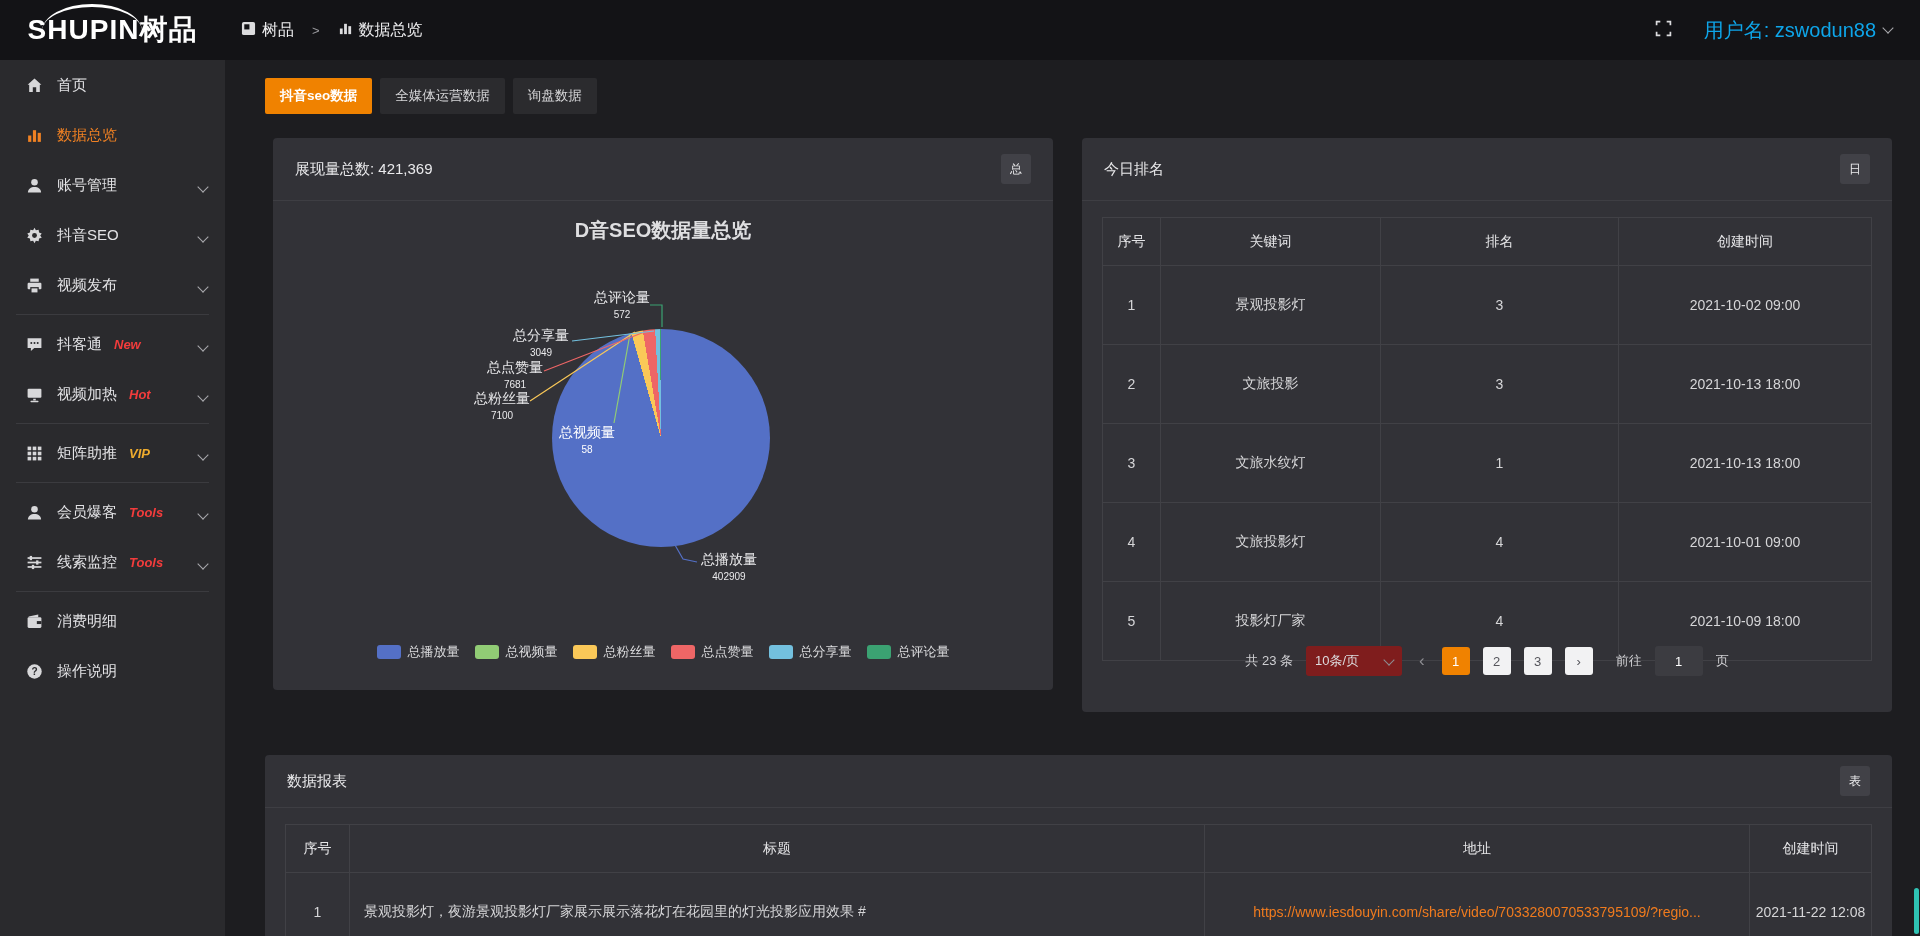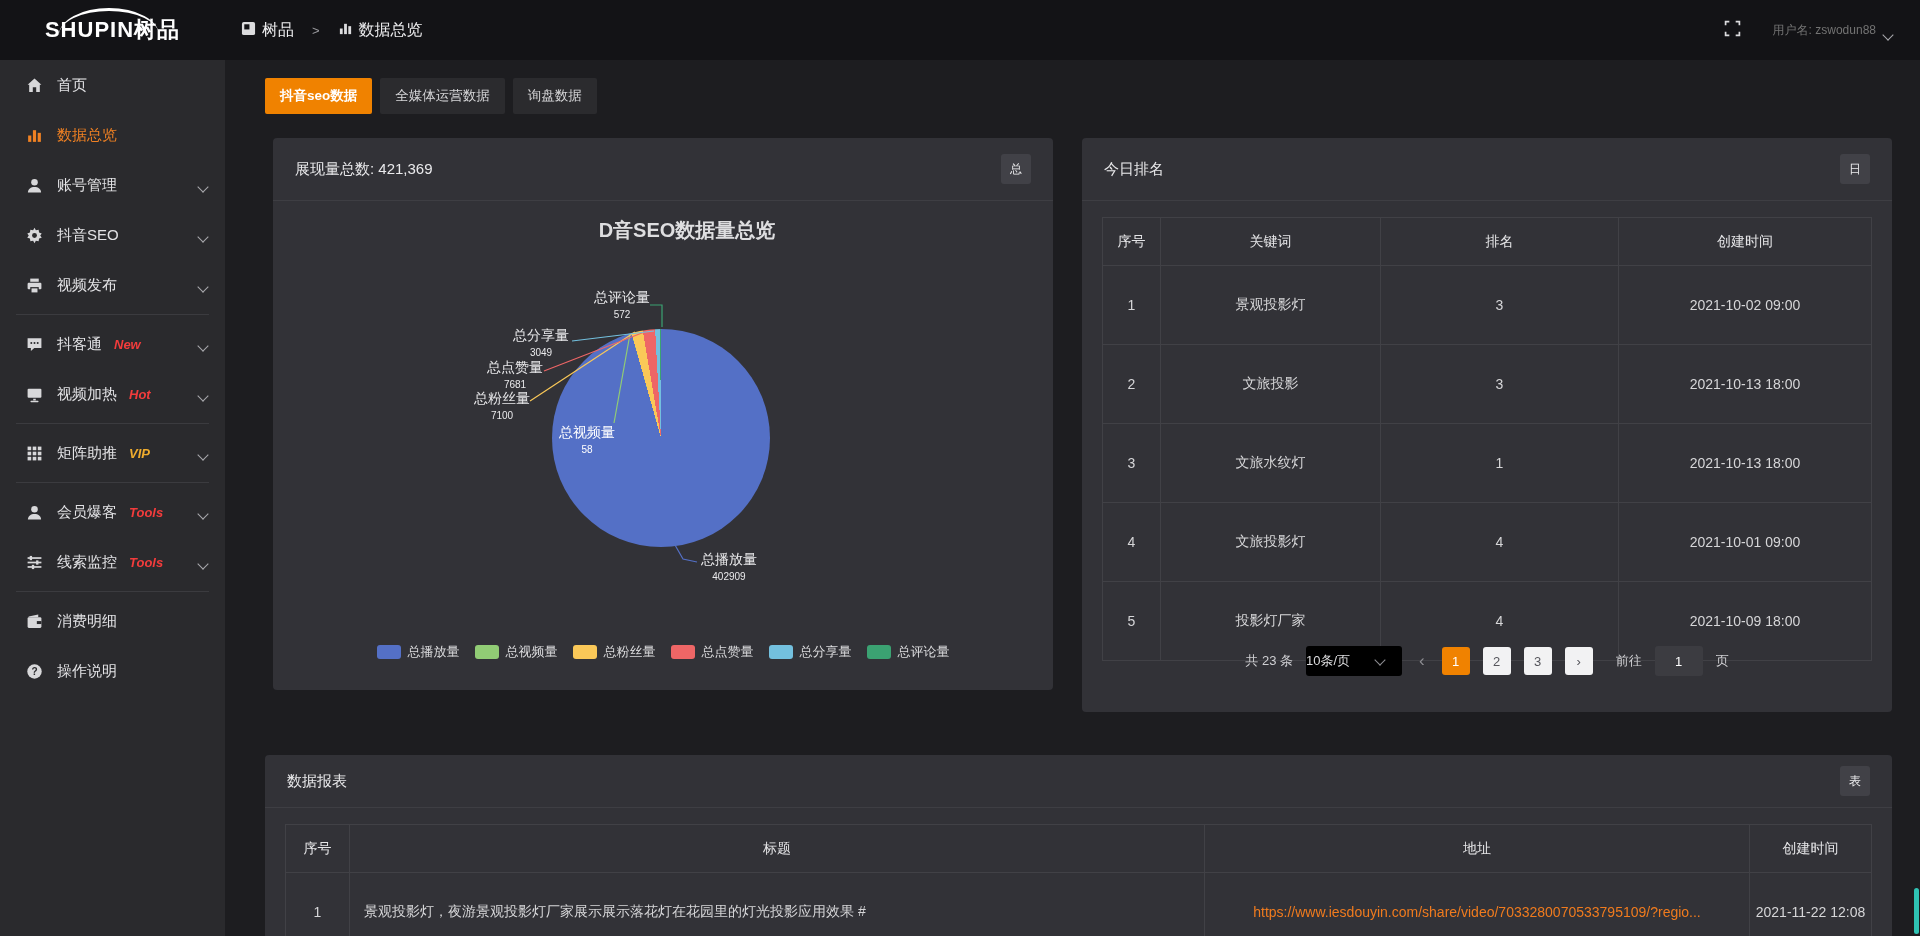--- a/index.html
+++ b/index.html
@@ -4,28 +4,28 @@
 <style>
   html,body{margin:0;padding:0;}
   body{
     width:1920px;height:936px;overflow:hidden;position:relative;
     background:#1d1d20;color:#e5e5e7;
     font-family:"Liberation Sans","DejaVu Sans",sans-serif;
   }
   
   .topbar{position:absolute;left:0;top:0;width:1920px;height:60px;background:#131316;display:flex;align-items:center;z-index:10;}
   .logo-area{width:225px;display:flex;justify-content:center;align-items:center;}
-  .logo{position:relative;font-size:22px;font-weight:bold;color:#fff;letter-spacing:1px;white-space:nowrap;}
+  .logo{position:relative;font-size:28px;font-weight:bold;color:#fff;letter-spacing:1px;white-space:nowrap;}
   .logo::before{content:"";position:absolute;left:14px;top:-7px;width:100px;height:24px;
     border-top:3px solid #fff;border-radius:50% 50% 0 0 / 100% 100% 0 0;}
   .breadcrumb{display:flex;align-items:center;gap:18px;margin-left:16px;font-size:16px;color:#ededef;}
   .crumb{display:flex;align-items:center;gap:6px;}
   .crumb-sep{color:#9a9a9e;font-size:13px;}
   .topbar-right{margin-left:auto;margin-right:28px;display:flex;align-items:center;gap:32px;}
-  .user-box{display:flex;align-items:flex-end;gap:8px;font-size:12px;color:#737373;cursor:pointer;}
+  .user-box{display:flex;align-items:center;gap:8px;font-size:20px;color:#0ea5e9;cursor:pointer;}
   .chev{width:7px;height:7px;border-right:1.5px solid #a9a9ae;border-bottom:1.5px solid #a9a9ae;transform:rotate(45deg);display:inline-block;}
   
   .sidebar{position:absolute;left:0;top:60px;width:225px;bottom:0;background:#2a2a2d;}
   .side-item{height:50px;display:flex;align-items:center;padding:0 18px 0 26px;cursor:pointer;color:#e2e2e5;font-size:15px;}
   .side-item .icn{width:17px;height:17px;display:flex;align-items:center;justify-content:center;color:#d8d8da;}
   .side-item .lbl{margin-left:14px;}
   .side-item .badge{margin-left:12px;font-style:italic;font-weight:bold;font-size:13px;}
   .side-item .sp{margin-left:auto;}
   .side-item.active{color:#f08123;}
   .side-item.active .icn{color:#f08123;}
@@ -35,38 +35,38 @@
   .tabs{position:absolute;left:40px;top:18px;display:flex;gap:8px;}
   .tab{height:36px;padding:0 15px;display:flex;align-items:center;background:#2b2b2e;color:#d6d6d8;font-size:13.5px;border-radius:2px;cursor:pointer;}
   .tab.active{background:#f08200;color:#fff;font-weight:bold;}
   .panel{position:absolute;background:#323237;border-radius:4px;overflow:hidden;}
   .panel-head{height:62px;display:flex;align-items:center;justify-content:space-between;padding:0 22px;border-bottom:1px solid #3e3e43;}
   .panel-title{font-size:15px;color:#eaeaec;}
   .corner-btn{min-width:30px;height:30px;background:#414147;border-radius:3px;color:#ececee;font-size:12px;display:flex;align-items:center;justify-content:center;cursor:pointer;}
   
   .panel-overview{left:48px;top:78px;width:780px;height:552px;}
   .chart-body{position:relative;width:780px;height:489px;}
-  .chart-title{position:absolute;top:16px;left:0;width:100%;text-align:center;font-size:20px;font-weight:bold;color:#dedee0;padding-left:24px;}
+  .chart-title{position:absolute;top:16px;left:0;width:100%;text-align:center;font-size:20px;font-weight:bold;color:#dedee0;}
   .pie{position:absolute;left:279px;top:128px;width:218px;height:218px;border-radius:50%;}
   .leaders{position:absolute;left:0;top:0;pointer-events:none;}
   .pie-label{position:absolute;width:120px;text-align:center;font-size:14px;line-height:17px;color:#e9e9eb;}
   .pie-label .val{font-size:10px;}
   .pie-label.inside{color:#ffffff;}
   .legend{position:absolute;left:0;top:442px;width:100%;display:flex;justify-content:center;align-items:center;gap:15px;}
   .legend-item{display:flex;align-items:center;gap:7px;font-size:13px;color:#dcdcde;cursor:pointer;}
   .legend-swatch{width:24px;height:14px;border-radius:3px;}
   
   .panel-ranking{left:857px;top:78px;width:810px;height:574px;}
   table.grid{border-collapse:collapse;margin:16px 20px 0 20px;table-layout:fixed;}
   table.grid th,table.grid td{border:1px solid #414146;text-align:center;font-weight:normal;color:#d6d6d8;font-size:14px;}
   table.grid th{height:45px;color:#e6e6e8;}
   .rank-table{width:770px;}
   .rank-table td{height:76px;}
   .pagination{position:absolute;left:0;top:508px;width:100%;display:flex;align-items:center;justify-content:center;gap:13px;font-size:13px;color:#cfcfd2;}
-  .psel{width:96px;height:30px;background:#000000;border-radius:3px;display:flex;align-items:center;justify-content:flex-start;gap:26px;cursor:pointer;color:#dcdcde;}
+  .psel{width:96px;height:30px;background:#7f1d1d;border-radius:3px;display:flex;align-items:center;justify-content:center;gap:26px;cursor:pointer;color:#dcdcde;}
   .psel .chev{border-color:#8e8e93;}
   .parrow{color:#8e8e93;font-size:17px;padding:0 4px;cursor:pointer;}
   .pbtn{min-width:28px;height:28px;border-radius:3px;background:#f2f2f3;color:#56565c;display:flex;align-items:center;justify-content:center;font-size:13px;cursor:pointer;}
   .pbtn.active{background:#f08200;color:#fff;}
   .pgoto{width:44px;height:28px;background:#3c3c41;border:none;border-radius:3px;color:#fff;text-align:center;font-size:13px;}
   
   .panel-report{left:40px;top:695px;width:1627px;height:430px;}
   .panel-report .panel-head{height:52px;}
   .report-table{width:1587px;}
   .report-table th{height:42px;}

